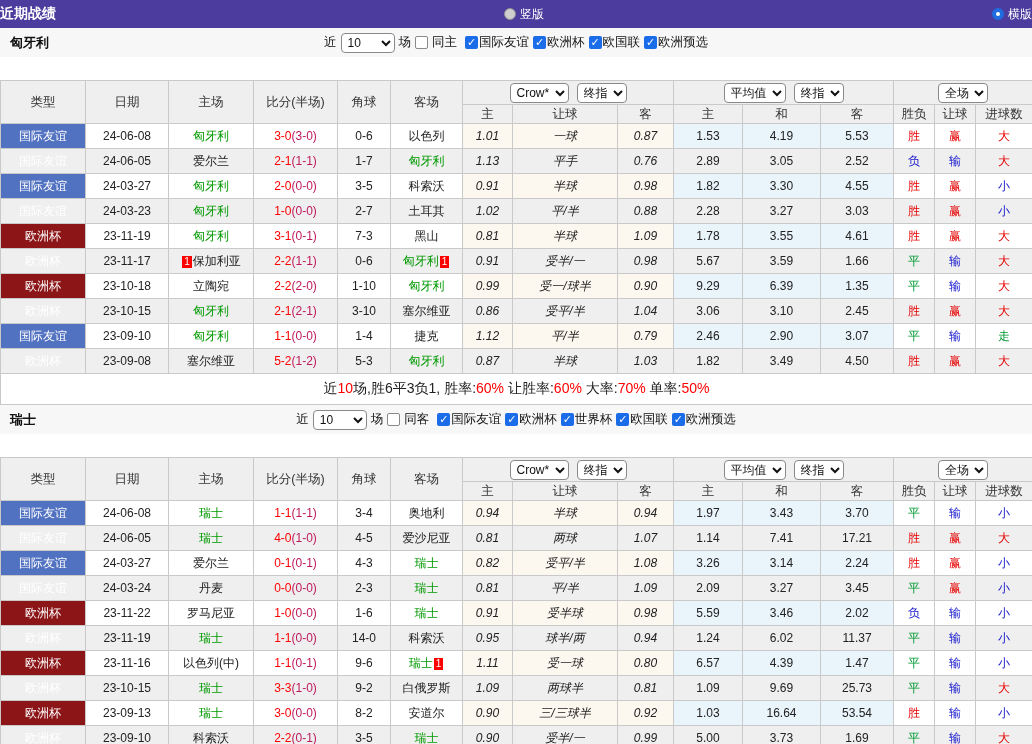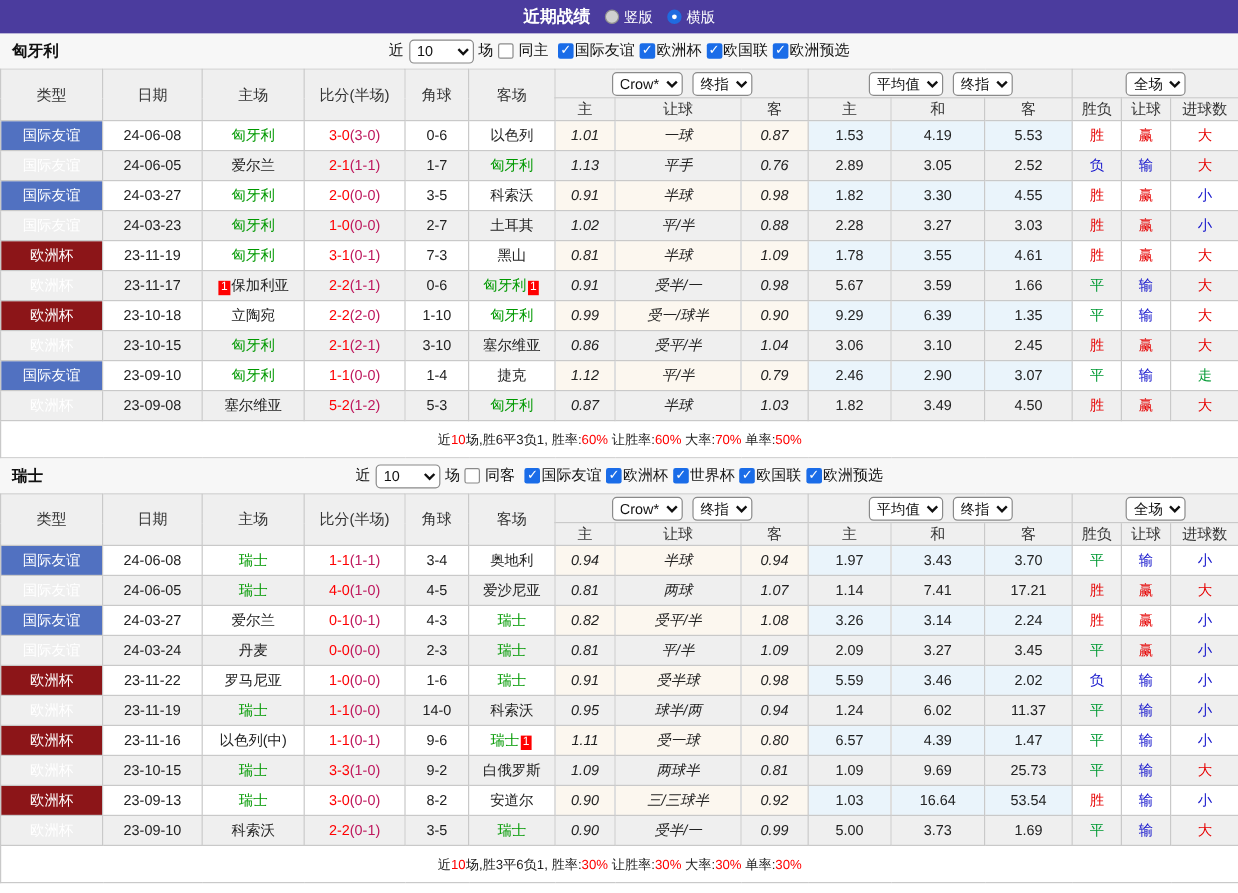--- a/index.html
+++ b/index.html
@@ -1,62 +1,62 @@
 <!DOCTYPE html>
 <html style="--accent-purple: #4b3c9e; --type-friendly: #5171c1; --type-cup: #8c1518; --team-green: #009900; --score-red: #ff0000; --win-red: #e60000; --lose-blue: #1414cc; --draw-green: #009933; --asian-bg: #fcf7ef; --euro-bg: #eaf4fb; --row-alt: #efefef; --cb-blue: #1a6ce8; --summary-red: #ff0000;"><head>
 <meta charset="utf-8">
 <style>
   * { box-sizing: border-box; margin: 0; padding: 0; }
   html,body { width:1032px; height:744px; overflow:hidden; background:#fff;
     font-family:"Liberation Sans","DejaVu Sans",sans-serif; font-size:12px; color:#222; }
 
   
   .titlebar { height:28px; background:var(--accent-purple,#4b3c9e); display:flex;
-    align-items:center; justify-content:center; gap:12px; color:#fff; }
+    align-items:center; justify-content:space-between; gap:18px; color:#fff; }
   .titlebar .title { font-size:14px; font-weight:bold; }
   .radio-wrap { display:inline-flex; align-items:center; gap:4px; cursor:pointer; font-size:12px; }
   .radio { width:12px; height:12px; border-radius:50%; display:inline-block; }
   .r-off { background:#cfcfcf; border:1px solid #8f8f8f; }
   .r-on  { background:#fff; border:4px solid #1f6be0; }
 
   
   .filter-bar { height:29px; background:#f7f7f7; position:relative; display:flex; align-items:center; }
   .team-name { position:absolute; left:10px; font-size:13px; font-weight:bold; color:#111; }
   .controls { margin:0 auto; display:flex; align-items:center; gap:4px; font-size:12.5px; color:#111; }
   .sel { font-size:12px; height:20px; border:1px solid #8a8a8a; border-radius:4px; background:#fff; color:#111; padding:0 2px; }
   .sel.num { width:54px; }
   .cb { width:13px; height:13px; display:inline-block; background:var(--cb-blue,#1a6ce8); color:#fff;
     font-size:11px; line-height:13px; text-align:center; border-radius:2px; vertical-align:-2px; cursor:pointer; }
   .cb.un { background:#fff; border:1px solid #8a8a8a; }
   .comps { display:inline-flex; align-items:center; gap:0; }
   .comp { display:inline-flex; align-items:center; gap:1px; margin-left:4px; }
 
   
-  table.tbl { width:1032px; border-collapse:collapse; table-layout:fixed; }
+  table.tbl { width:1032px; border-collapse:collapse; table-layout:fixed;margin-top:23px; }
   .tbl th, .tbl td { border:1px solid #c9c9c9; text-align:center; overflow:hidden; white-space:nowrap; }
   thead th { background:#efefef; font-weight:normal; color:#333; font-size:12.5px; }
   .hrow1 th { height:24px; }
   .hrow2 th { height:19px; }
   .grp .gwrap { display:flex; justify-content:center; align-items:center; gap:8px; }
   tbody td { height:25px; font-size:12px; background:#fff; }
   tbody tr:nth-child(even) td { background:var(--row-alt,#efefef); }
   tbody td.type { color:#fff; font-size:12px; }
   tbody td.t-friendly { background:var(--type-friendly,#5171c1); }
   tbody td.t-cup { background:var(--type-cup,#8c1518); }
   tbody td.oa { background:var(--asian-bg,#fcf7ef);font-style:italic; }
   tbody td.oe { background:var(--euro-bg,#eaf4fb); }
   .tg { color:var(--team-green,#009900); }
   .team span { cursor:pointer; }
   .card { background:#ff0000; color:#fff; font-size:10px; line-height:12px; padding:0 2px; margin:0 1px; display:inline-block; }
   .sc-main { color:var(--score-red,#ff0000); }
   .sc-half { color:#be185d; }
   td.res.r { color:var(--win-red,#e60000); }
   td.res.b { color:var(--lose-blue,#1414cc); }
   td.res.g { color:var(--draw-green,#009933); }
-  .summary { height:31px; background:#fff; font-size:11px; color:#222; }
+  .summary { height:31px; background:#fff; font-size:14px; color:#222; }
   .summary .red { color:var(--summary-red,#ff0000); }
 </style>
 </head>
 <body>
 
 <div class="titlebar">
   <span class="title">近期战绩</span>
   <span class="radio-wrap">
     <span class="radio r-off"></span>
     <span>竖版</span>

